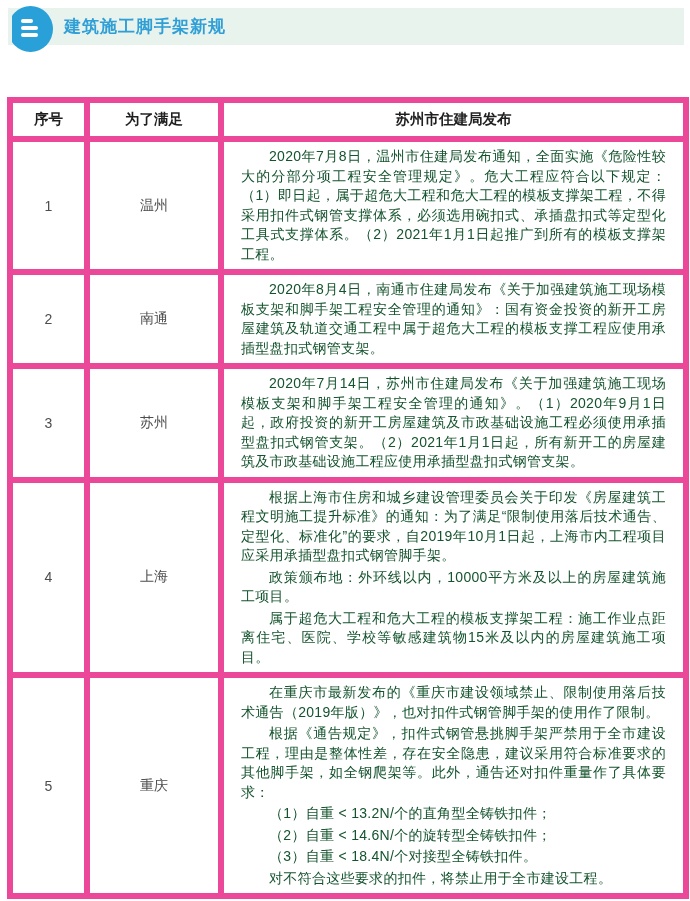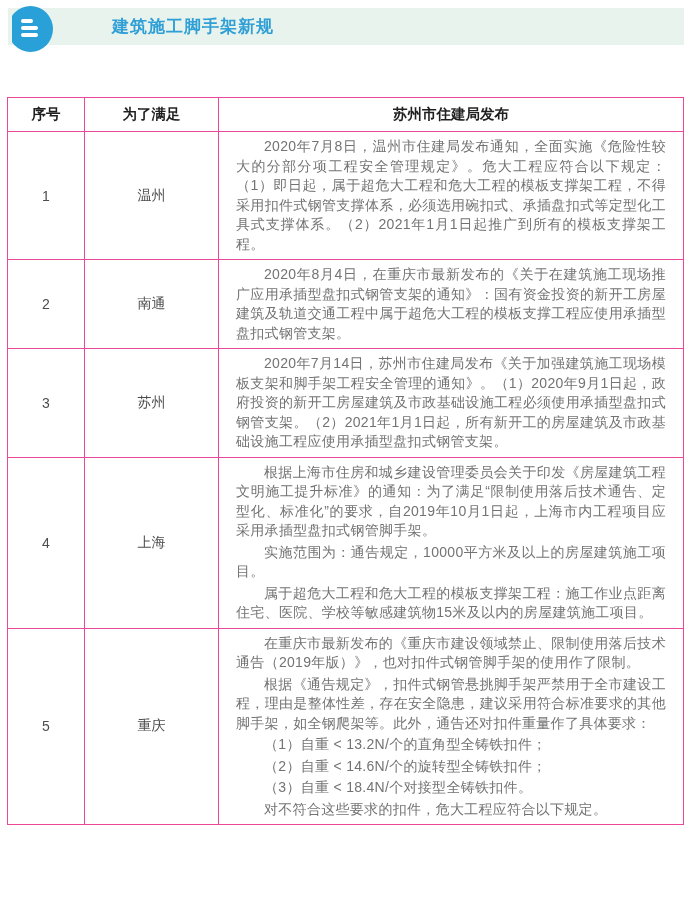--- a/index.html
+++ b/index.html
@@ -21,43 +21,42 @@
   .logo .bar{
     position:absolute;height:4px;background:#ffffff;border-radius:2px;left:13px;
   }
   .logo .bar.b1{top:13px;width:12px;}
   .logo .bar.b2{top:20px;width:17px;}
   .logo .bar.b3{top:27px;width:17px;}
   .page-title{
     position:absolute;left:64px;top:8px;height:37px;line-height:37px;
     font-size:17px;font-weight:bold;letter-spacing:1px;
     color:var(--title_color,#2f9fd6);
-    margin-left:48px;
   }
   table.reg{
     position:absolute;left:7px;top:97px;width:676px;
     border-collapse:collapse;table-layout:fixed;
   }
   table.reg th,table.reg td{
-    border:1px solid #ec4899;
+    border:6px solid #ec4899;
   }
   table.reg th{
     height:33px;font-size:14.5px;font-weight:bold;color:#1f1f1f;
     text-align:center;vertical-align:middle;padding:0;
   }
   col.c-no{width:77px;}
   col.c-place{width:134px;}
   col.c-detail{width:465px;}
   td.cell-center{
     text-align:center;vertical-align:middle;
     font-size:14px;color:#4d4d4d;padding:0;
   }
   td.cell-detail{
     vertical-align:middle;padding:5px 17px;
-    font-size:14px;line-height:19.5px;letter-spacing:0.3px;color:#737373;
+    font-size:14px;line-height:19.5px;letter-spacing:0.3px;color:#14532d;
     text-align:justify;
   }
   td.cell-detail p{margin:0 0 2px 0;text-indent:2em;}
   td.cell-detail p:last-child{margin-bottom:0;}
 </style>
 </head>
 <body>
 
 <div class="banner"></div>
 <div class="logo">
@@ -85,45 +84,45 @@
       <td class="cell-center">1</td>
       <td class="cell-center">温州</td>
       <td class="cell-detail">
         <p>2020年7月8日，温州市住建局发布通知，全面实施《危险性较大的分部分项工程安全管理规定》。危大工程应符合以下规定：（1）即日起，属于超危大工程和危大工程的模板支撑架工程，不得采用扣件式钢管支撑体系，必须选用碗扣式、承插盘扣式等定型化工具式支撑体系。（2）2021年1月1日起推广到所有的模板支撑架工程。</p>
       </td>
     </tr>
     <tr>
       <td class="cell-center">2</td>
       <td class="cell-center">南通</td>
       <td class="cell-detail">
-        <p>2020年8月4日，在重庆市最新发布的《关于在建筑施工现场推广应用承插型盘扣式钢管支架的通知》：国有资金投资的新开工房屋建筑及轨道交通工程中属于超危大工程的模板支撑工程应使用承插型盘扣式钢管支架。</p>
+        <p>2020年8月4日，南通市住建局发布《关于加强建筑施工现场模板支架和脚手架工程安全管理的通知》：国有资金投资的新开工房屋建筑及轨道交通工程中属于超危大工程的模板支撑工程应使用承插型盘扣式钢管支架。</p>
       </td>
     </tr>
     <tr>
       <td class="cell-center">3</td>
       <td class="cell-center">苏州</td>
       <td class="cell-detail">
         <p>2020年7月14日，苏州市住建局发布《关于加强建筑施工现场模板支架和脚手架工程安全管理的通知》。（1）2020年9月1日起，政府投资的新开工房屋建筑及市政基础设施工程必须使用承插型盘扣式钢管支架。（2）2021年1月1日起，所有新开工的房屋建筑及市政基础设施工程应使用承插型盘扣式钢管支架。</p>
       </td>
     </tr>
     <tr>
       <td class="cell-center">4</td>
       <td class="cell-center">上海</td>
       <td class="cell-detail">
         <p>根据上海市住房和城乡建设管理委员会关于印发《房屋建筑工程文明施工提升标准》的通知：为了满足“限制使用落后技术通告、定型化、标准化”的要求，自2019年10月1日起，上海市内工程项目应采用承插型盘扣式钢管脚手架。</p>
-        <p>实施范围为：通告规定，10000平方米及以上的房屋建筑施工项目。</p>
+        <p>政策颁布地：外环线以内，10000平方米及以上的房屋建筑施工项目。</p>
         <p>属于超危大工程和危大工程的模板支撑架工程：施工作业点距离住宅、医院、学校等敏感建筑物15米及以内的房屋建筑施工项目。</p>
       </td>
     </tr>
     <tr>
       <td class="cell-center">5</td>
       <td class="cell-center">重庆</td>
       <td class="cell-detail">
         <p>在重庆市最新发布的《重庆市建设领域禁止、限制使用落后技术通告（2019年版）》，也对扣件式钢管脚手架的使用作了限制。</p>
         <p>根据《通告规定》，扣件式钢管悬挑脚手架严禁用于全市建设工程，理由是整体性差，存在安全隐患，建议采用符合标准要求的其他脚手架，如全钢爬架等。此外，通告还对扣件重量作了具体要求：</p>
         <p>（1）自重 &lt; 13.2N/个的直角型全铸铁扣件；</p>
         <p>（2）自重 &lt; 14.6N/个的旋转型全铸铁扣件；</p>
         <p>（3）自重 &lt; 18.4N/个对接型全铸铁扣件。</p>
-        <p>对不符合这些要求的扣件，危大工程应符合以下规定。</p>
+        <p>对不符合这些要求的扣件，将禁止用于全市建设工程。</p>
       </td>
     </tr>
   </tbody>
 </table>
 
 </body></html>

